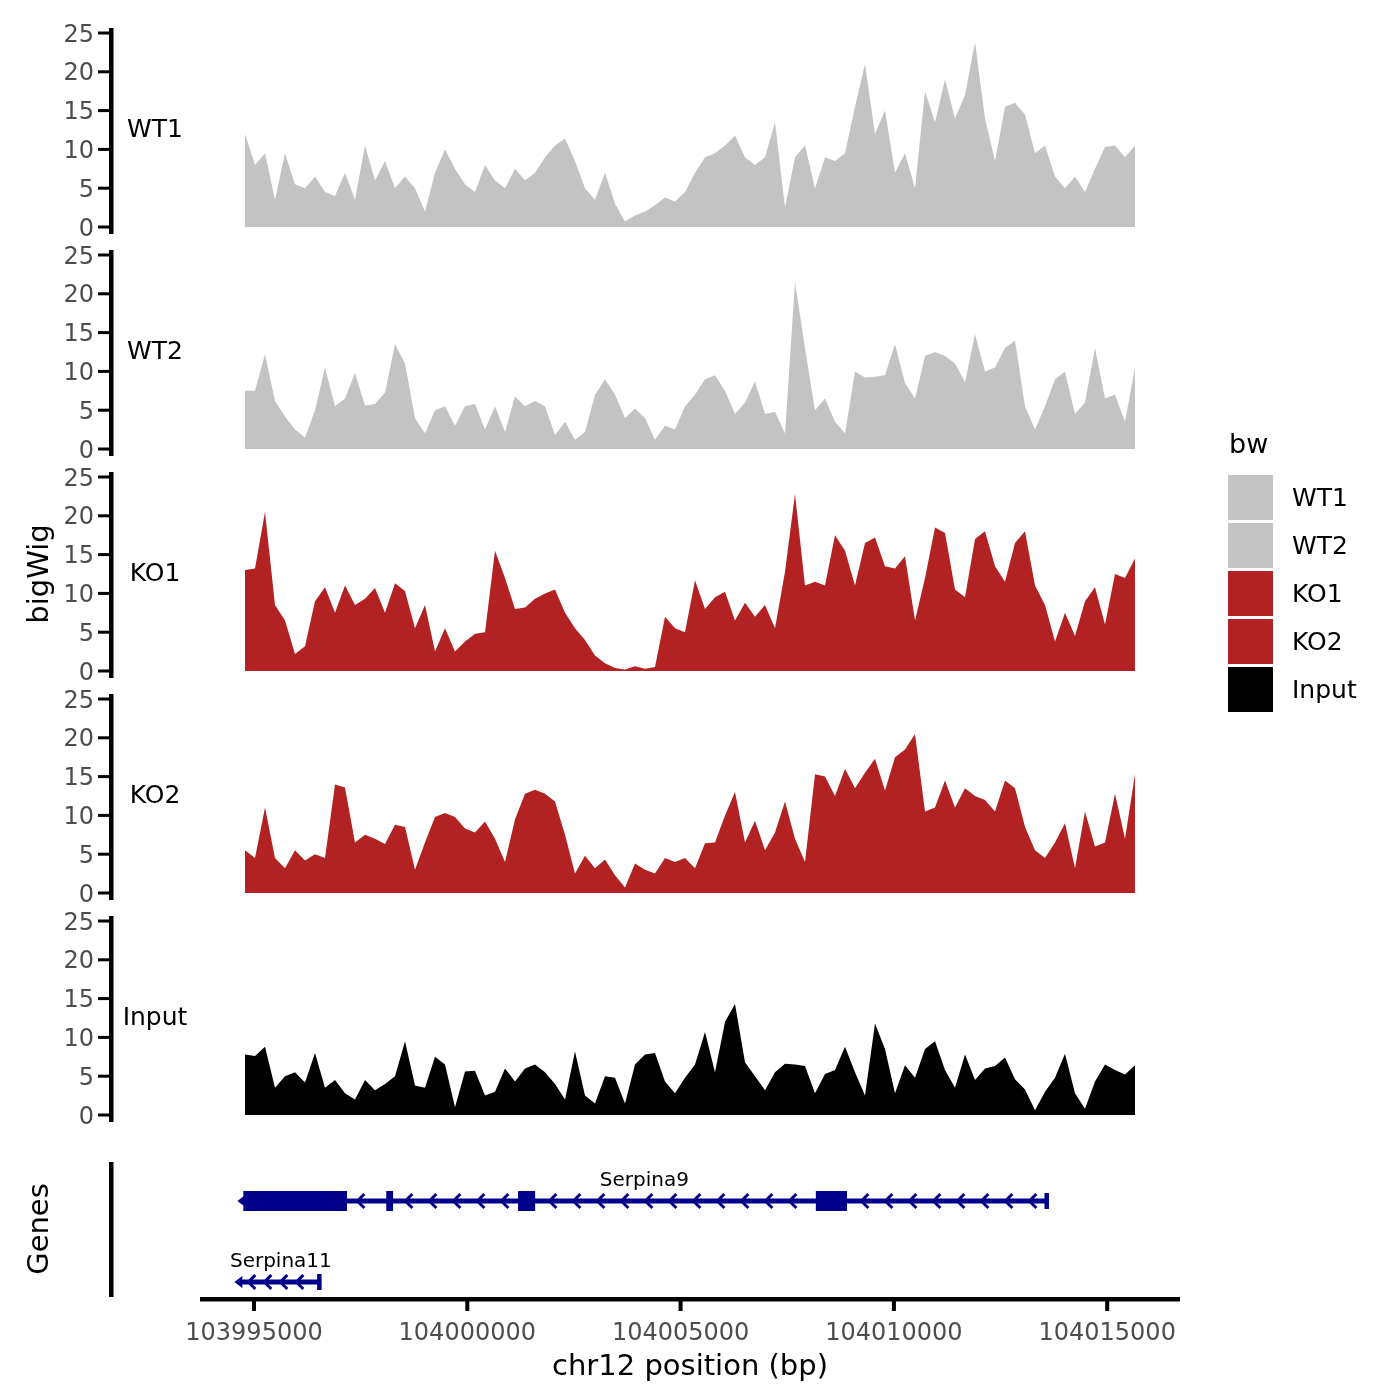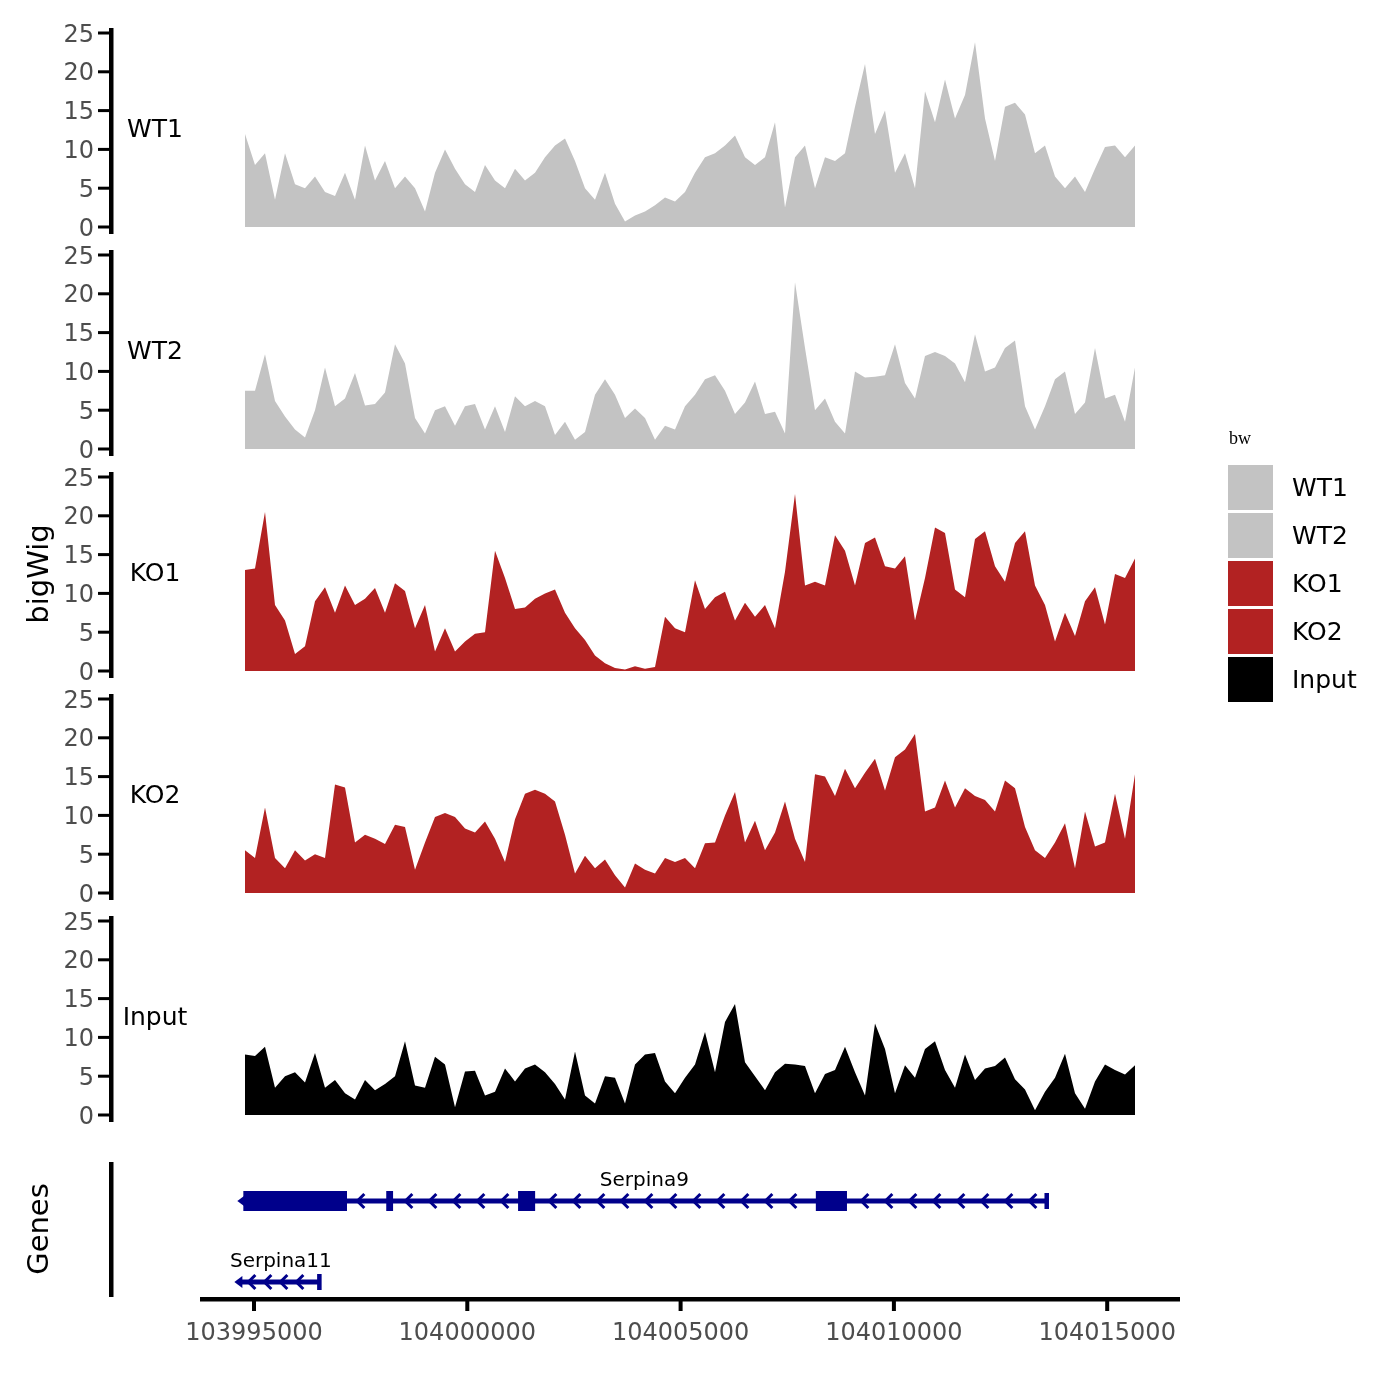--- a/index.html
+++ b/index.html
@@ -12,21 +12,21 @@
     position:absolute;width:240px;height:34px;line-height:34px;text-align:center;
     transform:rotate(-90deg);font-size:29px;color:#000;
   }
   .x-label{
     position:absolute;width:520px;text-align:center;font-size:29px;color:#000;
   }
   .track-label{
     position:absolute;width:140px;text-align:center;font-size:25px;color:#000;
   }
   .legend{position:absolute;}
-  .legend-title{font-size:18px;color:#000;margin:0 0 16px 1px;font-family:Liberation Serif, serif;}
+  .legend-title{font-size:27px;color:#000;margin:0 0 16px 1px;}
   .legend-entry{display:flex;align-items:center;margin-bottom:3px;height:45px;}
   .legend-swatch{width:45px;height:45px;flex:0 0 45px;}
   .legend-label{margin-left:19px;font-size:25px;color:#000;}
   svg text{font-family:"DejaVu Sans","Liberation Sans",sans-serif;}
 </style>
 </head>
 <body>
 
 <div class="figure">
   <svg id="plot-svg" width="1400" height="1400">
@@ -152,20 +152,21 @@
       <rect x="891.9000000000001" y="1301" width="4" height="10" fill="#000000"></rect>
       <text x="893.9000000000001" y="1340" font-size="24" fill="#4d4d4d" text-anchor="middle">104010000</text>
       <rect x="1105.2" y="1301" width="4" height="10" fill="#000000"></rect>
       <text x="1107.2" y="1340" font-size="24" fill="#4d4d4d" text-anchor="middle">104015000</text>
     </svg>
 
   <div class="rot-label" id="ylabel-bigwig" style="left:-82px;top:557px;">bigWig</div>
 
   <div class="rot-label" id="ylabel-genes" style="left:-82px;top:1212px;">Genes</div>
 
+  <div class="x-label" style="left:430px;top:1348px;">chr12 position (bp)</div>
 
   <div id="track-labels">
       <div class="track-label" style="left: 85px; top: 114px;">WT1</div>
       <div class="track-label" style="left: 85px; top: 336px;">WT2</div>
       <div class="track-label" style="left: 85px; top: 558px;">KO1</div>
       <div class="track-label" style="left: 85px; top: 780px;">KO2</div>
       <div class="track-label" style="left: 85px; top: 1002px;">Input</div>
     </div>
 
   <div class="legend" style="left:1228px;top:428px;">

